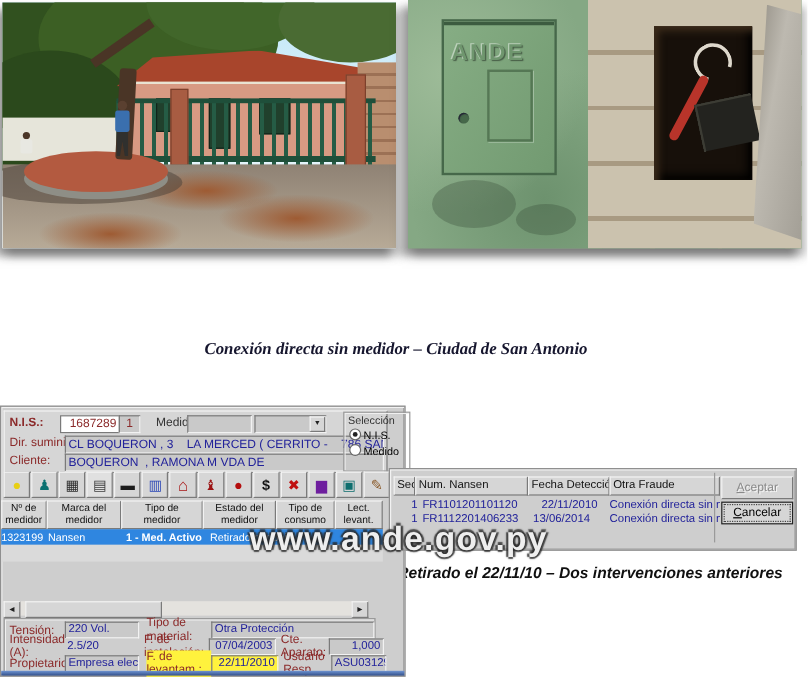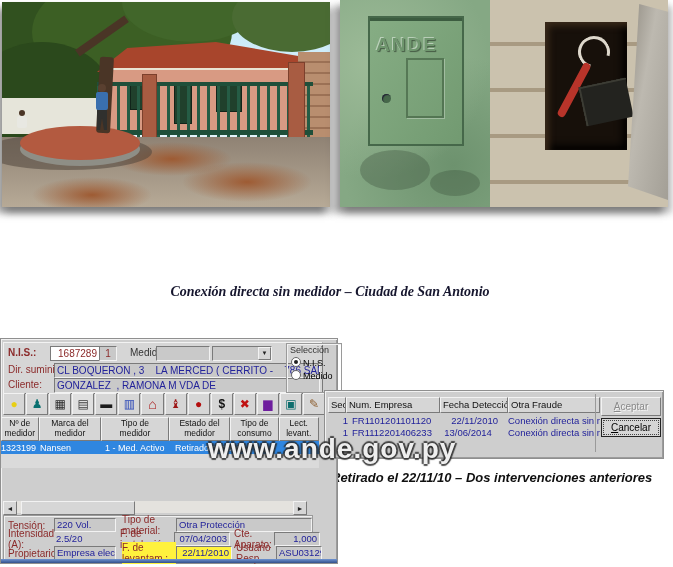--- a/index.html
+++ b/index.html
@@ -207,21 +207,21 @@
       <span class="abs" style="left:126px;top:4px;font-size:10px;color:#333;">Medidor</span>
       <div class="abs sunken" style="left:152px;top:3px;width:52px;height:13px;"></div>
       <div class="abs sunken" style="left:208px;top:3px;width:58px;height:13px;">
         <div class="raised abs" style="right:0;top:0;width:11px;height:11px;font-size:6px;text-align:center;line-height:11px;color:#222;">▼</div>
       </div>
 
       <span class="abs lblM" style="left:4px;top:21px;">Dir. suministro:</span>
       <div class="abs sunken valN" style="left:50px;top:20px;width:262px;height:13px;line-height:13px;padding-left:2px;">CL BOQUERON , 3    LA MERCED ( CERRITO -    786 SAN ANTONIO  CE</div>
 
       <span class="abs lblM" style="left:4px;top:36px;">Cliente:</span>
-      <div class="abs sunken valN" style="left:50px;top:35px;width:262px;height:13px;line-height:13px;padding-left:2px;">GONZALEZ  , RAMONA M VDA DE</div>
+      <div class="abs sunken valN" style="left:50px;top:35px;width:262px;height:13px;line-height:13px;padding-left:2px;">BOQUERON  , RAMONA M VDA DE</div>
 
       <div class="selGroup">
         <div style="padding:1px 0 0 3px;color:#333;">Selección</div>
         <div style="padding:2px 0 0 4px;white-space:nowrap;">
           <span class="radio on"></span><span>N.I.S.</span>
         </div>
         <div style="padding:2px 0 0 4px;white-space:nowrap;">
           <span class="radio"></span><span>Medido</span>
         </div>
       </div>
@@ -294,21 +294,21 @@
           <span>consumo</span>
         </div>
       <div class="hcell raised" style="width:40px">
           <span>Lect.</span>
           <span>levant.</span>
         </div>
     </div>
     <div class="tblRow">
       <span style="width:35px;text-align:left;">1323199</span>
       <span style="width:63px;padding-left:4px;">Nansen</span>
-      <span style="width:68px;padding-left:2px;">1 - Med. Activo</span>
+      <span style="width:68px;padding-left:2px;font-weight:bold;">1 - Med. Activo</span>
       <span style="width:70px;padding-left:2px;">Retirado por baja</span>
     </div>
     <div class="listArea"></div>
 
     <div class="hscroll">
       <div class="sArrow raised">◄</div>
       <div class="sThumb raised"></div>
       <div class="sArrow raised" style="margin-left:auto;">►</div>
     </div>
 
@@ -336,21 +336,21 @@
         <span class="dVal sunken" style="width:40px;">ASU03129</span>
       </div>
     </div>
 
     <div class="blueBar"></div>
   </div>
 
   <div id="frauddlg" class="abs win3d">
     <div class="fHead">
       <span class="fh raised" style="width:12px;">Sec.</span>
-      <span class="fh raised" style="width:88px;">Num. Empresa</span>
+      <span class="fh raised" style="width:88px;">Num. Nansen</span>
       <span class="fh raised" style="width:62px;">Fecha Detección</span>
       <span class="fh raised" style="width:86px;">Otra Fraude</span>
     </div>
     <div class="frow" style="top:24px;">
       <span style="width:20px;text-align:right;">1</span>
       <span style="width:86px;padding-left:4px;">FR1101201101120</span>
       <span style="width:60px;text-align:right;">22/11/2010</span>
       <span style="width:92px;padding-left:10px;">Conexión directa sin me</span>
     </div>
     <div class="frow" style="top:36px;">

